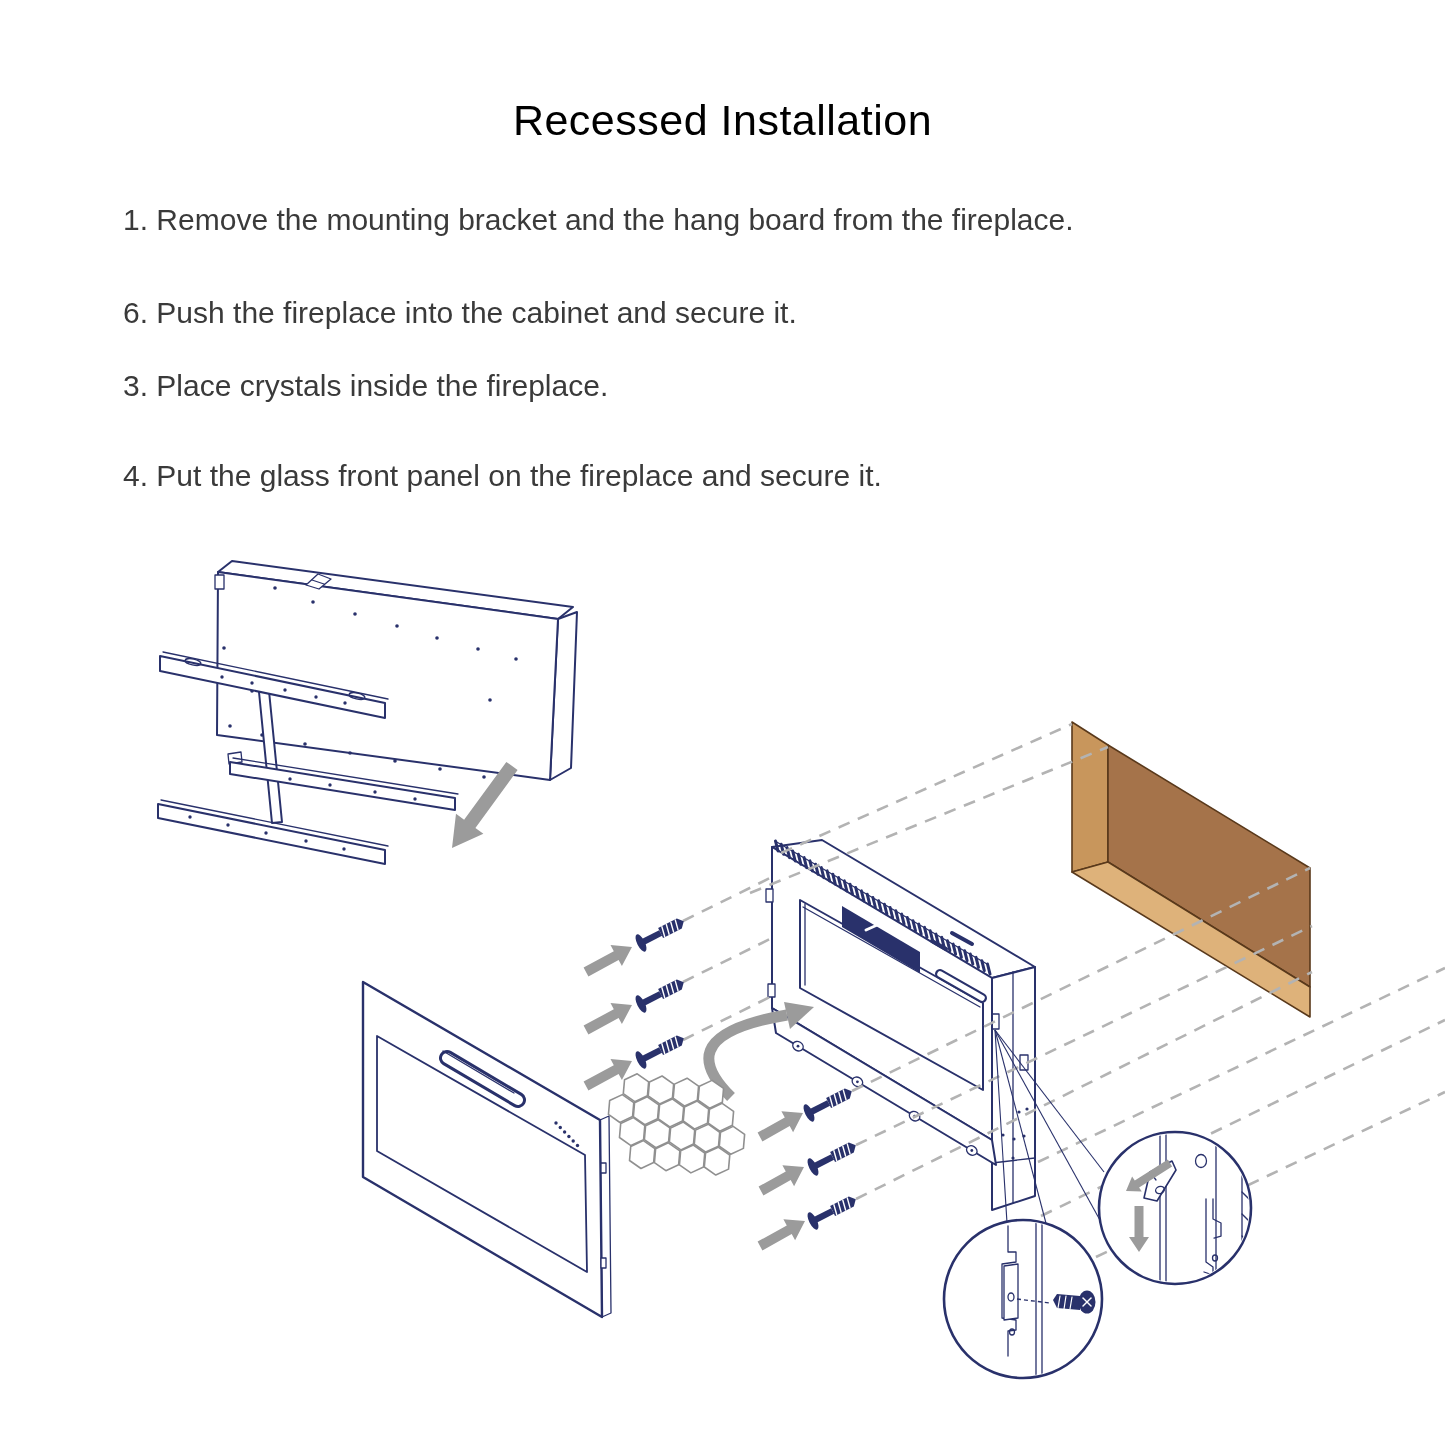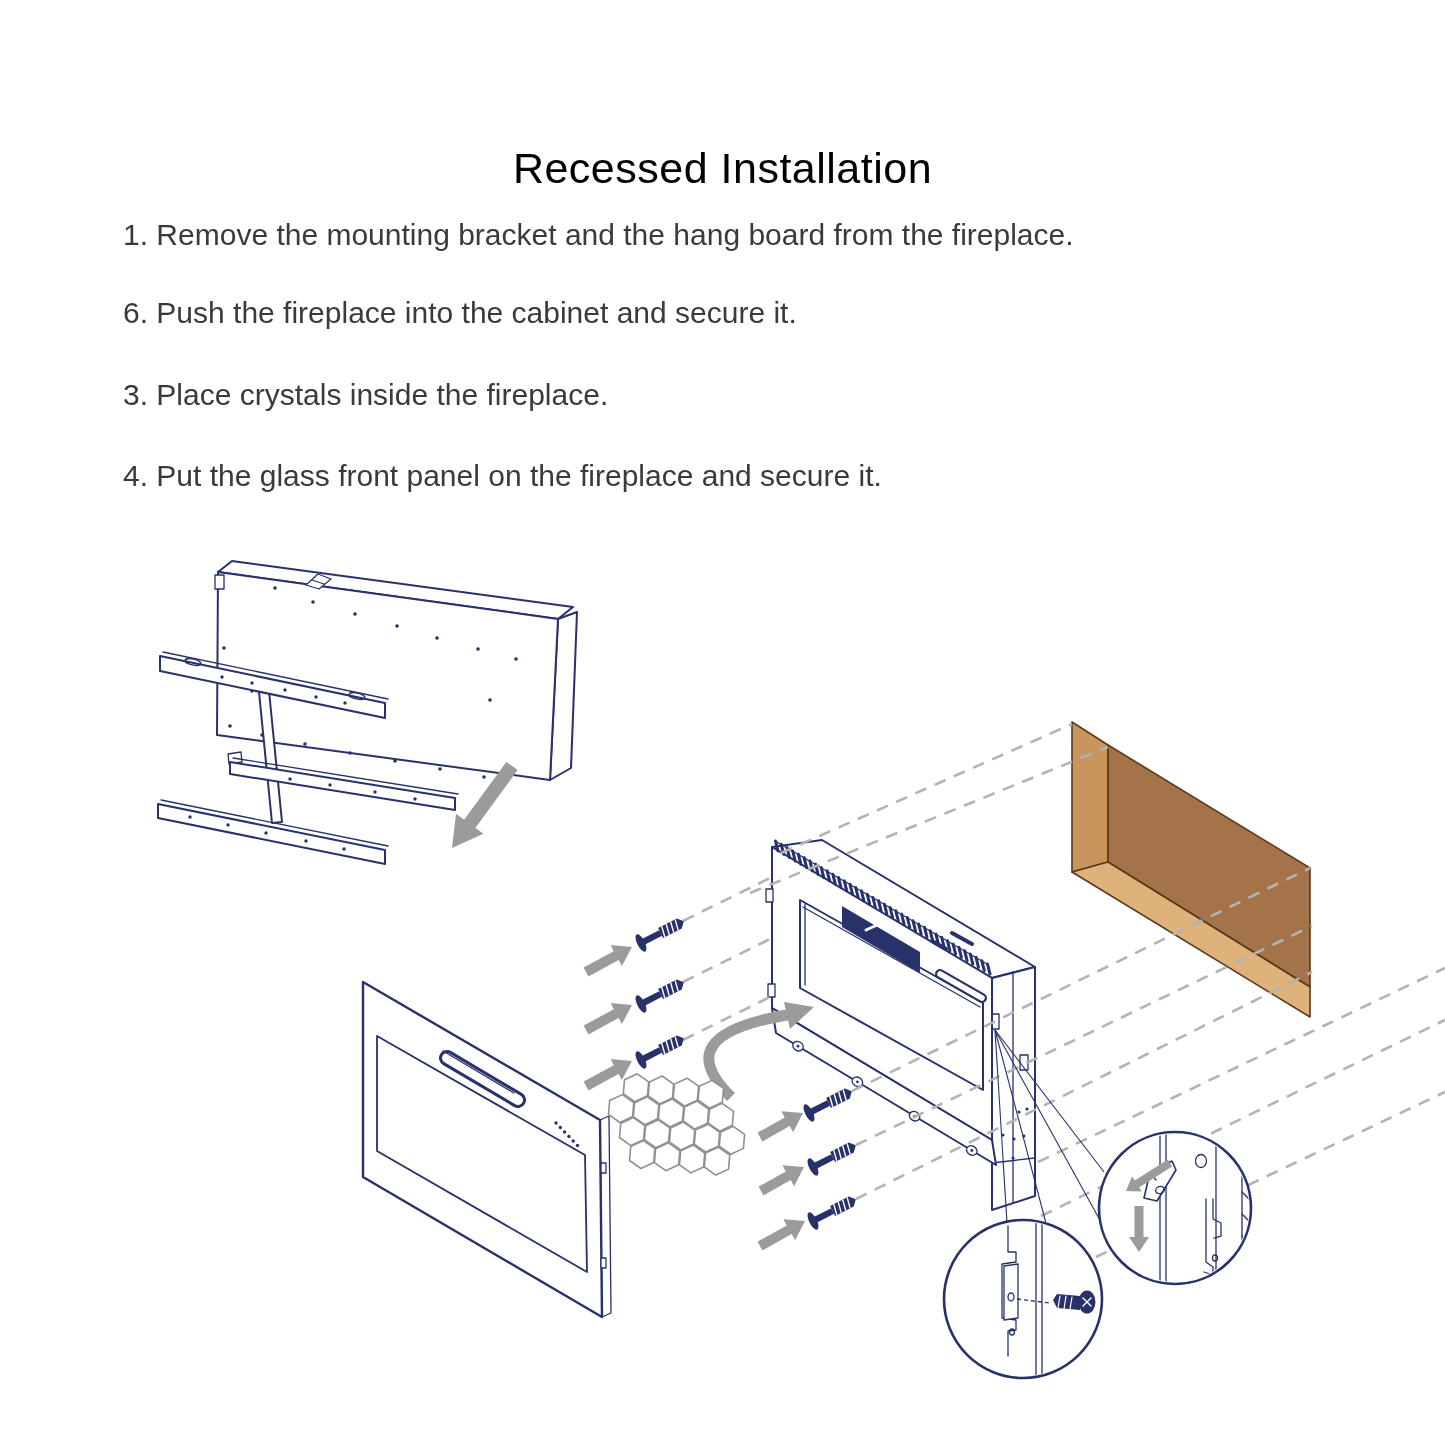--- a/index.html
+++ b/index.html
@@ -1,41 +1,41 @@
 <!DOCTYPE html>
 <html style="--navy: #29316b; --dash: #b3b3b3; --agray: #9b9b9b; --hgray: #909090; --cabback: #a5734a; --cabside: #c8965c; --cabfloor: #deb27a; --cabedge: #59391b;"><head>
 <meta charset="utf-8">
 <style>
   html,body{margin:0;padding:0;background:#fff;}
   .page{position:relative;width:1445px;height:1445px;background:#fff;overflow:hidden;
         font-family:"Liberation Sans","DejaVu Sans",sans-serif;}
   .title{position:absolute;top:96px;left:0;width:100%;text-align:center;
-         font-size:43px;color:#000;letter-spacing:.5px;margin-top:48px;}
+         font-size:43px;color:#000;letter-spacing:.5px;}
   .step{position:absolute;left:123px;width:1240px;font-size:30px;color:#3a3a3a;}
   #diagram{position:absolute;left:0;top:0;}
   
   .nv{stroke:var(--navy);fill:none;stroke-width:2;stroke-linejoin:round;stroke-linecap:round;}
   .wf{stroke:var(--navy);fill:#fff;stroke-width:2;stroke-linejoin:round;}
   .thin{stroke-width:1.3;}
   .nf{fill:var(--navy);stroke:none;}
   .ray{stroke:var(--dash);stroke-width:2.6;stroke-dasharray:12 9;fill:none;}
   .gray{fill:var(--agray);stroke:none;}
   .fan{stroke:var(--navy);stroke-width:1.1;fill:none;}
   .hex{stroke:var(--hgray);fill:#fff;stroke-width:1.6;stroke-linejoin:round;}
   .dot{fill:var(--navy);}
   .wline{stroke:#fff;fill:none;stroke-linecap:round;}
 </style>
 </head>
 <body>
 
 <div class="page">
   <div class="title">Recessed Installation</div>
-  <div class="step" style="top:218px">1. Remove the mounting bracket and the hang board from the fireplace.</div>
+  <div class="step" style="top:203px">1. Remove the mounting bracket and the hang board from the fireplace.</div>
   <div class="step" style="top:296px">6. Push the fireplace into the cabinet and secure it.</div>
-  <div class="step" style="top:378px">3. Place crystals inside the fireplace.</div>
+  <div class="step" style="top:369px">3. Place crystals inside the fireplace.</div>
   <div class="step" style="top:459px">4. Put the glass front panel on the fireplace and secure it.</div>
 
   <svg id="diagram" width="1445" height="1445" viewBox="0 0 1445 1445">
 
     <g>
       <polygon points="1072,722 1108,745 1108,862 1072,872" style="fill:var(--cabside);stroke:var(--cabedge);stroke-width:1.6;stroke-linejoin:round"></polygon>
       <polygon points="1108,745 1310,868 1310,987 1108,862" style="fill:var(--cabback);stroke:var(--cabedge);stroke-width:1.6;stroke-linejoin:round"></polygon>
       <polygon points="1072,872 1108,862 1310,987 1310,1017" style="fill:var(--cabfloor);stroke:var(--cabedge);stroke-width:1.6;stroke-linejoin:round"></polygon>
     </g>
 

